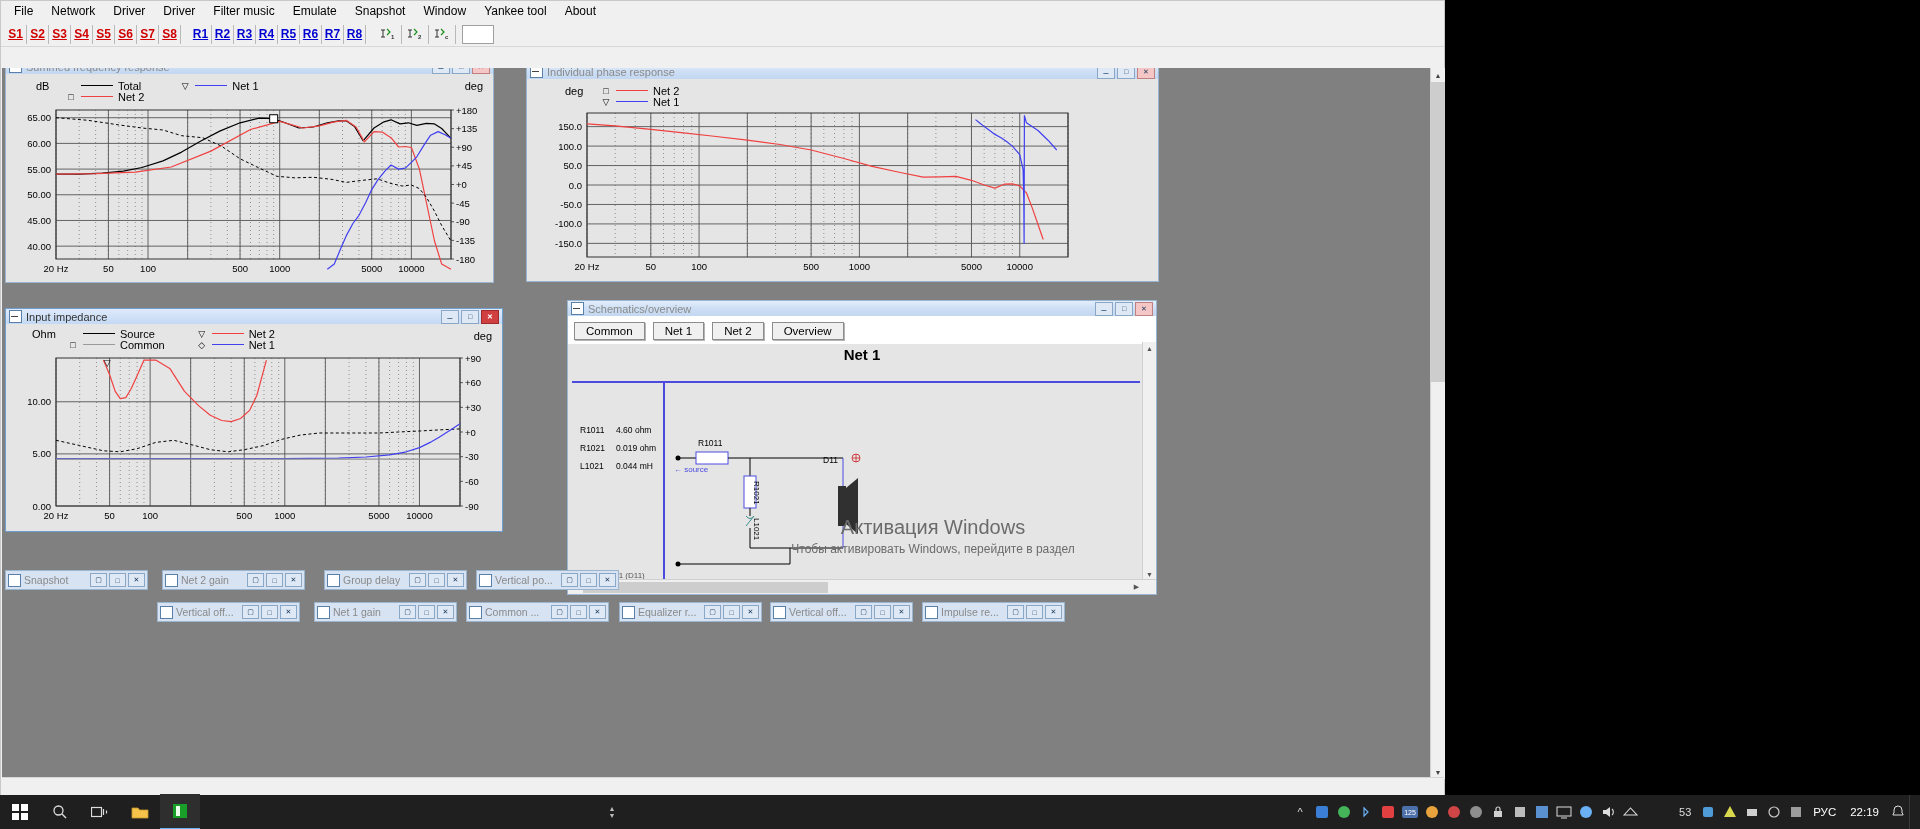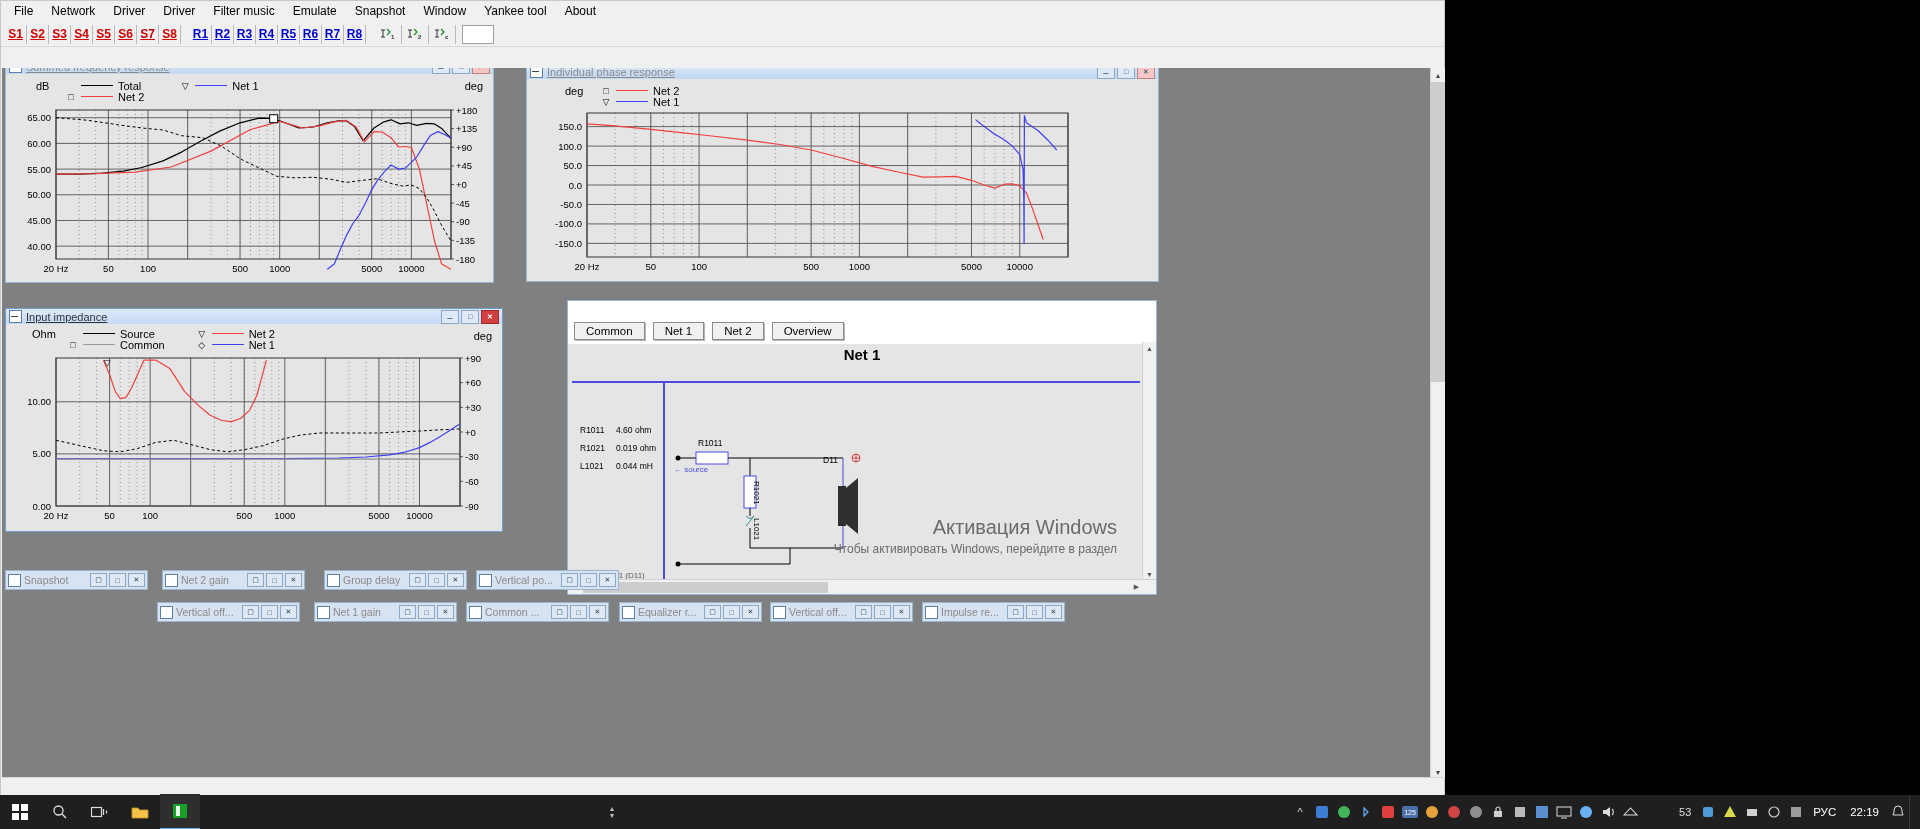--- a/index.html
+++ b/index.html
@@ -72,21 +72,21 @@
   .mdi-scroll .thumb{position:absolute;top:14px;left:0;width:14px;height:300px;background:#cdcdcd;}
   
   .cw{position:absolute;background:#fff;border:1px solid #9ab5d0;box-sizing:border-box;}
   .cw-head{
     height:15px;
     background:linear-gradient(to bottom,#e4eefb 0%,#cfe0f5 45%,#c2d7f1 100%);
     display:flex;align-items:center;font-size:11px;color:#8a8a8a;padding-left:3px;
   }
   .cw-head .cwico{width:11px;height:11px;border:1px solid #5a7fa8;background:#fff;margin-right:4px;flex:none;position:relative;overflow:hidden;}
   .cw-head .cwico i{position:absolute;left:1px;top:5px;width:7px;height:1px;background:#444;display:block;}
-  .cw-head .cwt{flex:1;white-space:nowrap;overflow:hidden;text-decoration:underline;}
+  .cw-head .cwt{flex:1;white-space:nowrap;overflow:hidden;}
   .cw-btns{display:flex;gap:2px;padding-right:3px;}
   .cwb{
     width:16px;height:12px;border:1px solid #8aa7c6;background:#dfe9f6;
     display:flex;align-items:center;justify-content:center;font-size:7px;color:#1a3a5c;line-height:1;
   }
   .cwb.x{background:#f5c6c6;border-color:#c08080;}
   .cwb.xr{background:#d04040;border-color:#a02a2a;color:#fff;font-weight:bold;}
   .cw-body{position:absolute;left:0;right:0;top:15px;bottom:0;background:#e5e5e5;overflow:hidden;}
   
   .legend{position:absolute;font-size:11px;color:#000;white-space:nowrap;}
@@ -528,20 +528,31 @@
             <path d="M97.4 6.1 L103.6 20.7 L109.2 37.4 L114.3 44.6 L119.8 43.6 L124.9 35.3 L131.1 21.7 L138.0 6.1 L149.7 6.1 L163.8 14.4 L178.5 37.4 L192.8 51.9 L204.3 61.3 L215.7 66.5 L225.2 67.6 L234.6 64.5 L243.8 56.1 L250.8 41.5 L256.2 21.7 L260.4 6.1 " fill="none" stroke="#f04040" stroke-width="1.2" stroke-linejoin="round"></path>
             <path d="M50.0 86.3 L73.7 91.5 L97.4 96.8 L114.3 97.8 L131.1 94.7 L149.7 88.4 L167.8 86.3 L184.7 90.5 L204.3 95.7 L222.2 97.8 L238.3 95.7 L257.9 91.5 L275.8 85.3 L294.1 81.1 L313.2 79.0 L332.4 79.0 L352.1 79.0 L372.9 79.0 L392.6 78.0 L413.5 77.0 L433.1 75.9 L454.0 74.9 " fill="none" stroke="#000000" stroke-width="1" stroke-linejoin="round" stroke-dasharray="3 2.5"></path>
             <path d="M50.0 104.6 L184.7 104.6 L278.8 104.6 L332.4 104.1 L359.9 103.0 L383.6 100.9 L400.4 97.8 L413.5 93.6 L424.1 88.4 L433.1 83.2 L444.5 75.9 L454.0 69.7 " fill="none" stroke="#4040f0" stroke-width="1.2" stroke-linejoin="round"></path>
             <path d="M50.0 105.1 L454.0 105.1 " fill="none" stroke="#909090" stroke-width="1.2" stroke-linejoin="round"></path>
             <text x="101.20178055049627" y="12" text-anchor="middle" font-size="9" fill="#000" font-family="Liberation Sans">▽</text>
           </svg>
       </div>
     </div>
 
     <div class="cw" style="left:565px;top:232px;width:590px;height:295px;">
+      <div class="cw-head">
+        <div class="cwico">
+            <i></i>
+          </div>
+        <div class="cwt">Schematics/overview</div>
+        <div class="cw-btns">
+          <div class="cwb">⚊</div>
+          <div class="cwb">□</div>
+          <div class="cwb x">✕</div>
+        </div>
+      </div>
       <div class="cw-body">
         <div class="sch-tabs">
           <div class="sch-tab">Common</div>
           <div class="sch-tab">Net 1</div>
           <div class="sch-tab">Net 2</div>
           <div class="sch-tab">Overview</div>
         </div>
         <div class="sch-title">Net 1</div>
 
         <svg width="575" height="215" style="position:absolute;left:0;top:50px;">
@@ -579,21 +590,21 @@
           <text x="255" y="97" font-size="8.5" font-family="Liberation Sans" fill="#000">D11</text>
           <circle cx="288" cy="92" r="4" fill="none" stroke="#d04040" stroke-width="1"></circle>
           <line x1="284" y1="92" x2="292" y2="92" stroke="#d04040" stroke-width="1"></line>
           <line x1="288" y1="88" x2="288" y2="96" stroke="#d04040" stroke-width="1"></line>
           <rect x="270" y="120" width="8" height="40" fill="#303030"></rect>
           <path d="M278 122 L290 112 L290 168 L278 158 Z" fill="#303030"></path>
           <line x1="275" y1="160" x2="275" y2="182" stroke="#4b4be0" stroke-width="1"></line>
           <text x="12" y="212" font-size="8" font-family="Liberation Sans" fill="#555">Driver unit 1 (D11)</text>
         </svg>
 
-        <div class="wm" style="left:169px;top:200px;width:380px;text-align:right;">
+        <div class="wm" style="left:175px;top:200px;width:380px;">
           <div class="l1">Активация Windows</div>
           <div class="l2">Чтобы активировать Windows, перейдите в раздел</div>
         </div>
 
         <div style="position:absolute;right:0;top:26px;width:13px;bottom:14px;background:#f0f0f0;border-left:1px solid #d0d0d0;">
           <div style="width:13px;height:12px;display:flex;align-items:center;justify-content:center;font-size:7px;color:#555;">▲</div>
           <div style="position:absolute;bottom:0;width:13px;height:12px;display:flex;align-items:center;justify-content:center;font-size:7px;color:#555;">▼</div>
         </div>
 
         <div style="position:absolute;left:0;bottom:0;right:0;height:14px;background:#f0f0f0;border-top:1px solid #d0d0d0;display:flex;align-items:center;">

